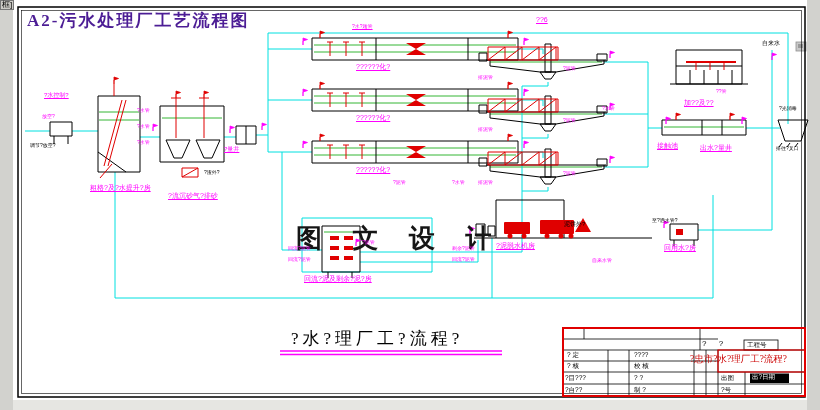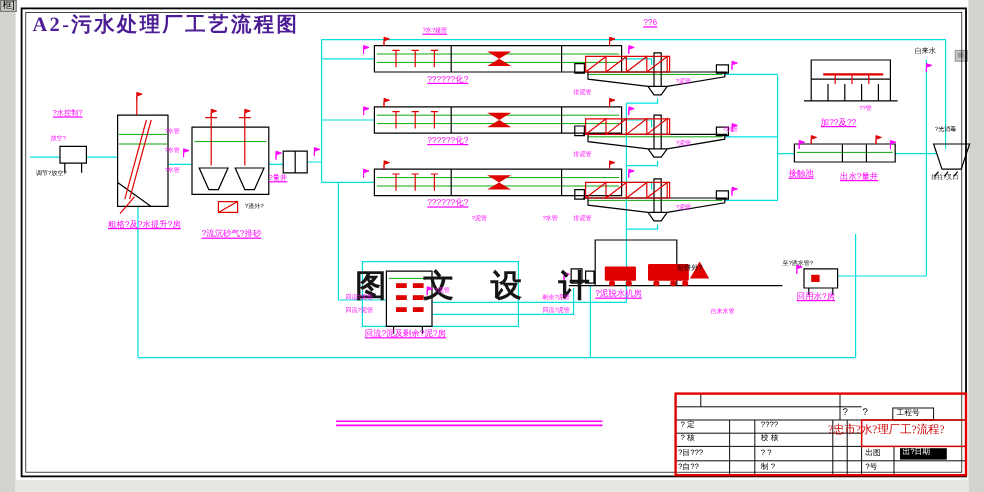--- a/index.html
+++ b/index.html
@@ -182,20 +182,21 @@
     <rect x="750" y="373.5" width="39" height="9.5" fill="#000"></rect>
     <rect x="563" y="328" width="242" height="68" fill="none" stroke="#E00000" stroke-width="2"></rect>
     <rect x="718" y="350" width="87" height="22" fill="none" stroke="#E00000" stroke-width="1.2"></rect>
   </g>
 </svg>
 
 <div id="labels">
       <span class="lbl chip" style="left: 0px; top: 0px;">框]</span>
       <span class="lbl t-main" style="left: 27px; top: 12px;">A2-污水处理厂工艺流程图</span>
       <span class="lbl wm" style="left: 296px; top: 178px;">图 文 设 计</span>
+      <span class="lbl bt" style="left: 291px; top: 330px;">?水?理厂工?流程?</span>
       <span class="lbl m6 u" style="left: 44px; top: 92px;">?水控制?</span>
       <span class="lbl m5" style="left: 42px; top: 114px;">放空?</span>
       <span class="lbl blk5" style="left: 30px; top: 143px;">调节?放空?</span>
       <span class="lbl m7 u" style="left: 90px; top: 184px;">粗格?及?水提升?房</span>
       <span class="lbl m7 u" style="left: 168px; top: 192px;">?流沉砂气?排砂</span>
       <span class="lbl m6 u" style="left: 224px; top: 146px;">?量井</span>
       <span class="lbl m5" style="left: 137px; top: 108px;">?水管</span>
       <span class="lbl m5" style="left: 137px; top: 124px;">?水管</span>
       <span class="lbl m5" style="left: 137px; top: 140px;">?水管</span>
       <span class="lbl blk5" style="left: 204px; top: 170px;">?渣外?</span>

